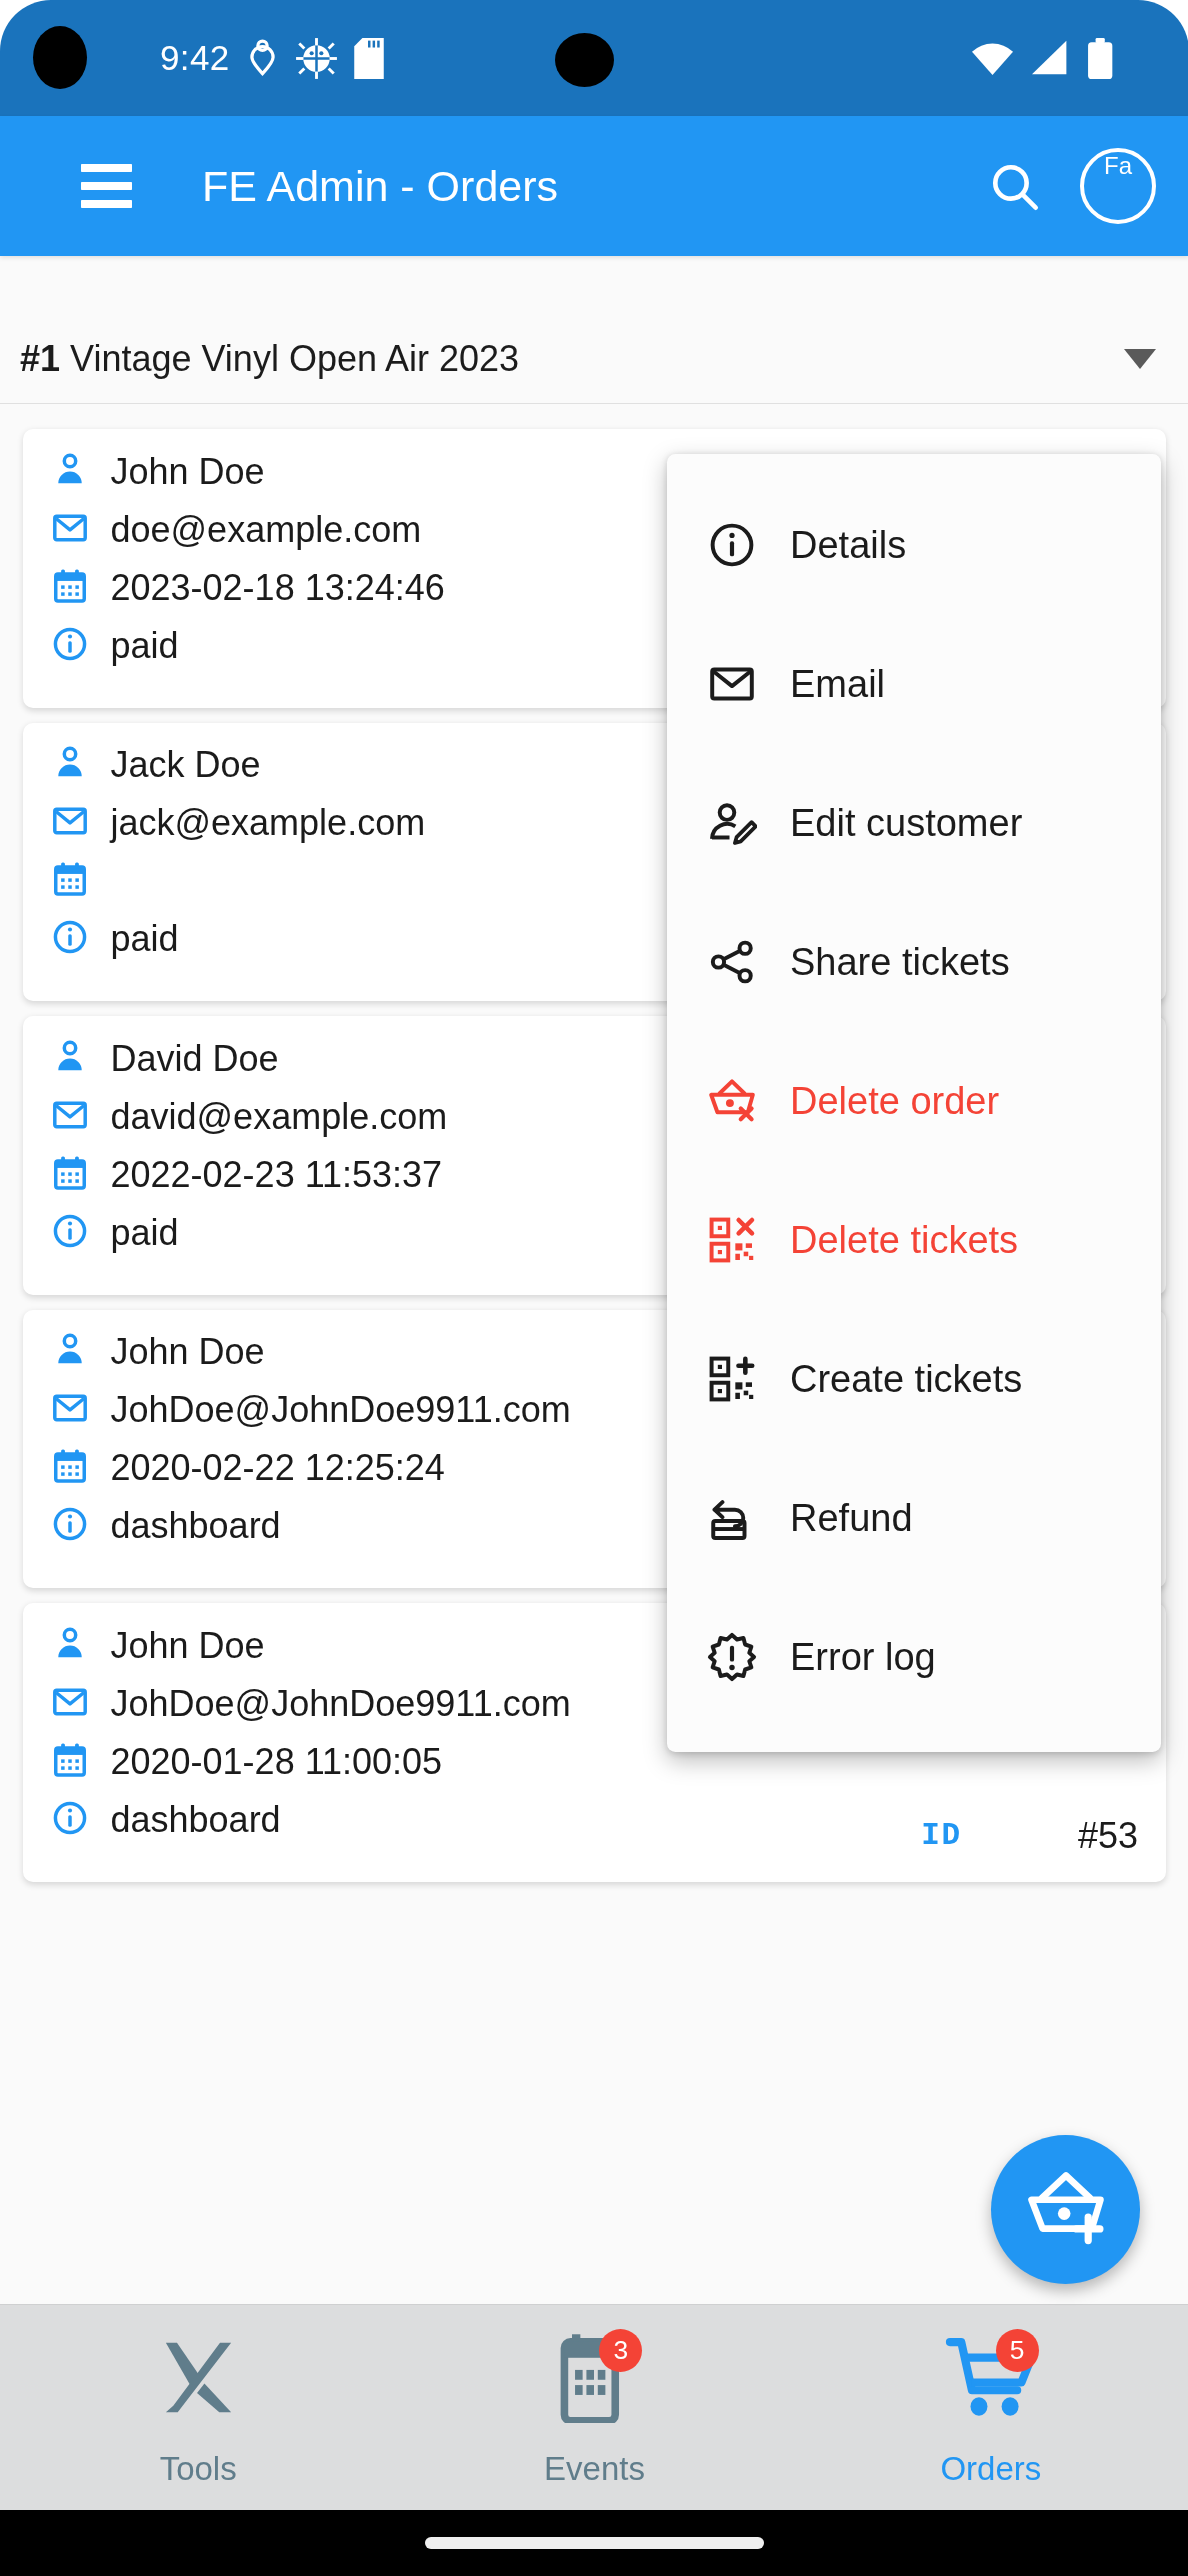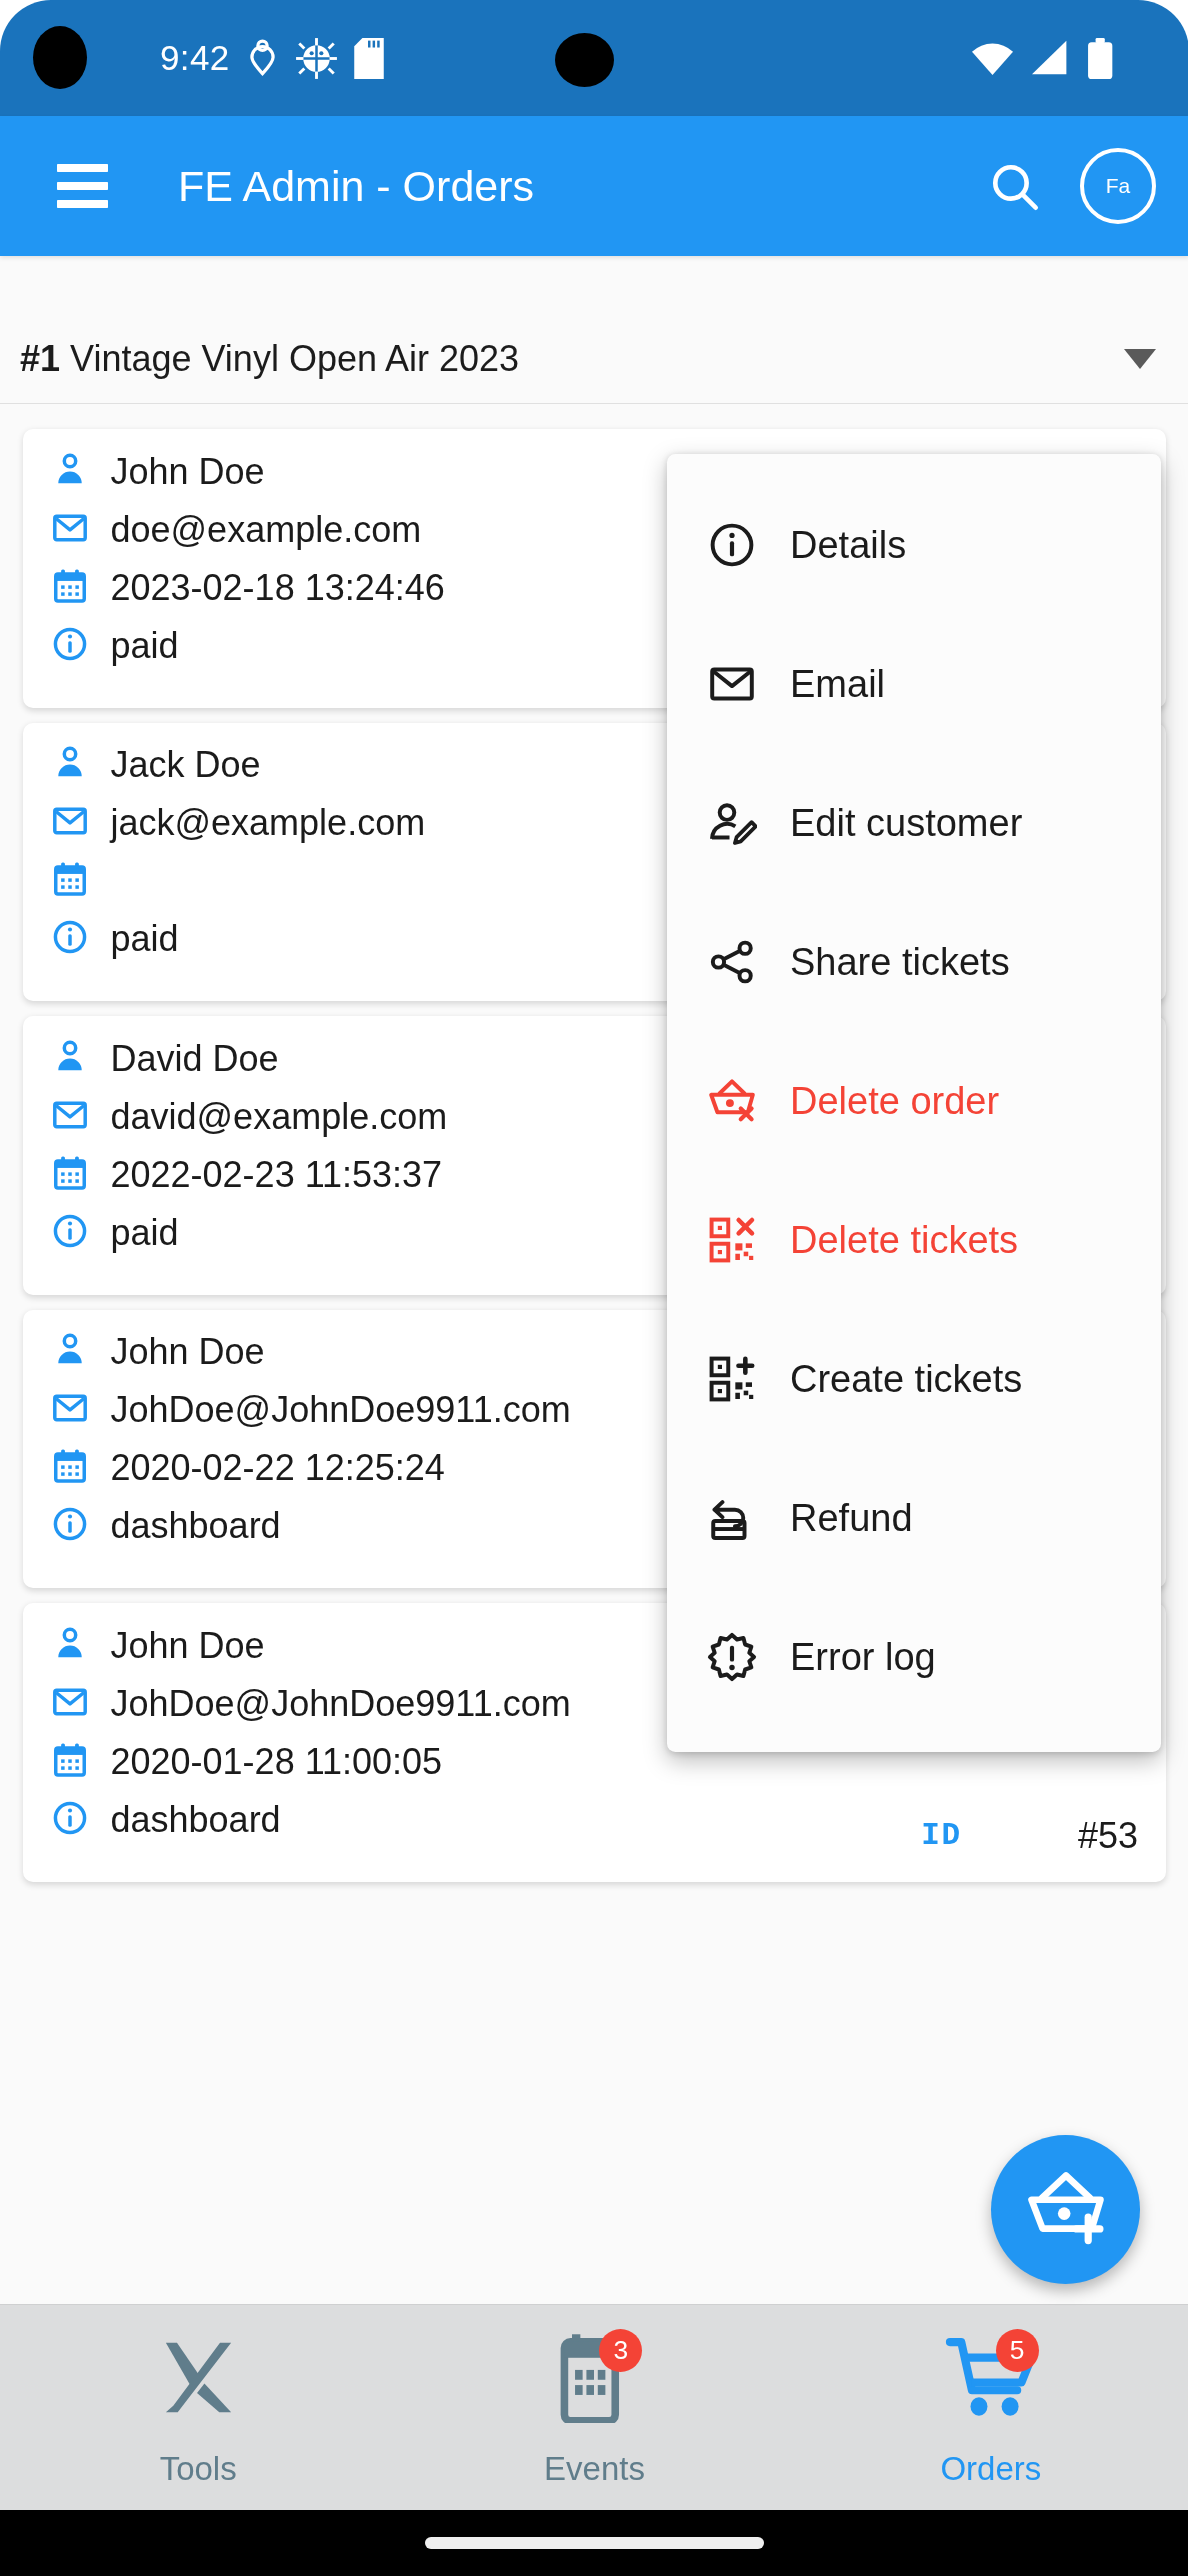--- a/index.html
+++ b/index.html
@@ -52,21 +52,21 @@
     display: flex; align-items: center; gap: 16.5px;
   }
 
   
   #app-bar {
     position: absolute;
     left: 0; top: 116px;
     width: 1189px; height: 140px;
     background: #2196F3;
     display: flex; align-items: center;
-    padding: 0 33px 0 48px;
+    padding: 0 33px 0 72px;
     box-shadow: 0 1.7px 5px rgba(0,0,0,0.12);
     z-index: 5;
   }
   #hamburger-button {
     width: 69px; height: 69px;
     display: flex; flex-direction: column; justify-content: center;
     align-items: center; gap: 10.7px;
     cursor: pointer;
   }
   #hamburger-button span {
@@ -77,22 +77,22 @@
     color: #fff; font-size: 43px; font-weight: 400;
     margin-left: 61px; white-space: nowrap;
   }
   #app-bar-actions {
     margin-left: auto; display: flex; align-items: center; gap: 31px;
   }
   #search-button { width: 69px; height: 69px; display: flex; align-items: center; justify-content: center; cursor: pointer; }
   #avatar-button {
     width: 76px; height: 76px; border-radius: 50%;
     border: 4.1px solid #fff;
-    display: flex; align-items: center; justify-content: center;
-    color: #fff; font-size: 21px; cursor: pointer;
+    display: flex; align-items: flex-start; justify-content: center;
+    color: #fff; font-size: 24px; cursor: pointer;
   }
 
   
   #content-area {
     position: absolute;
     left: 0; top: 256px;
     width: 1189px; height: 2048px;
     background: #FAFAFA;
   }
 

